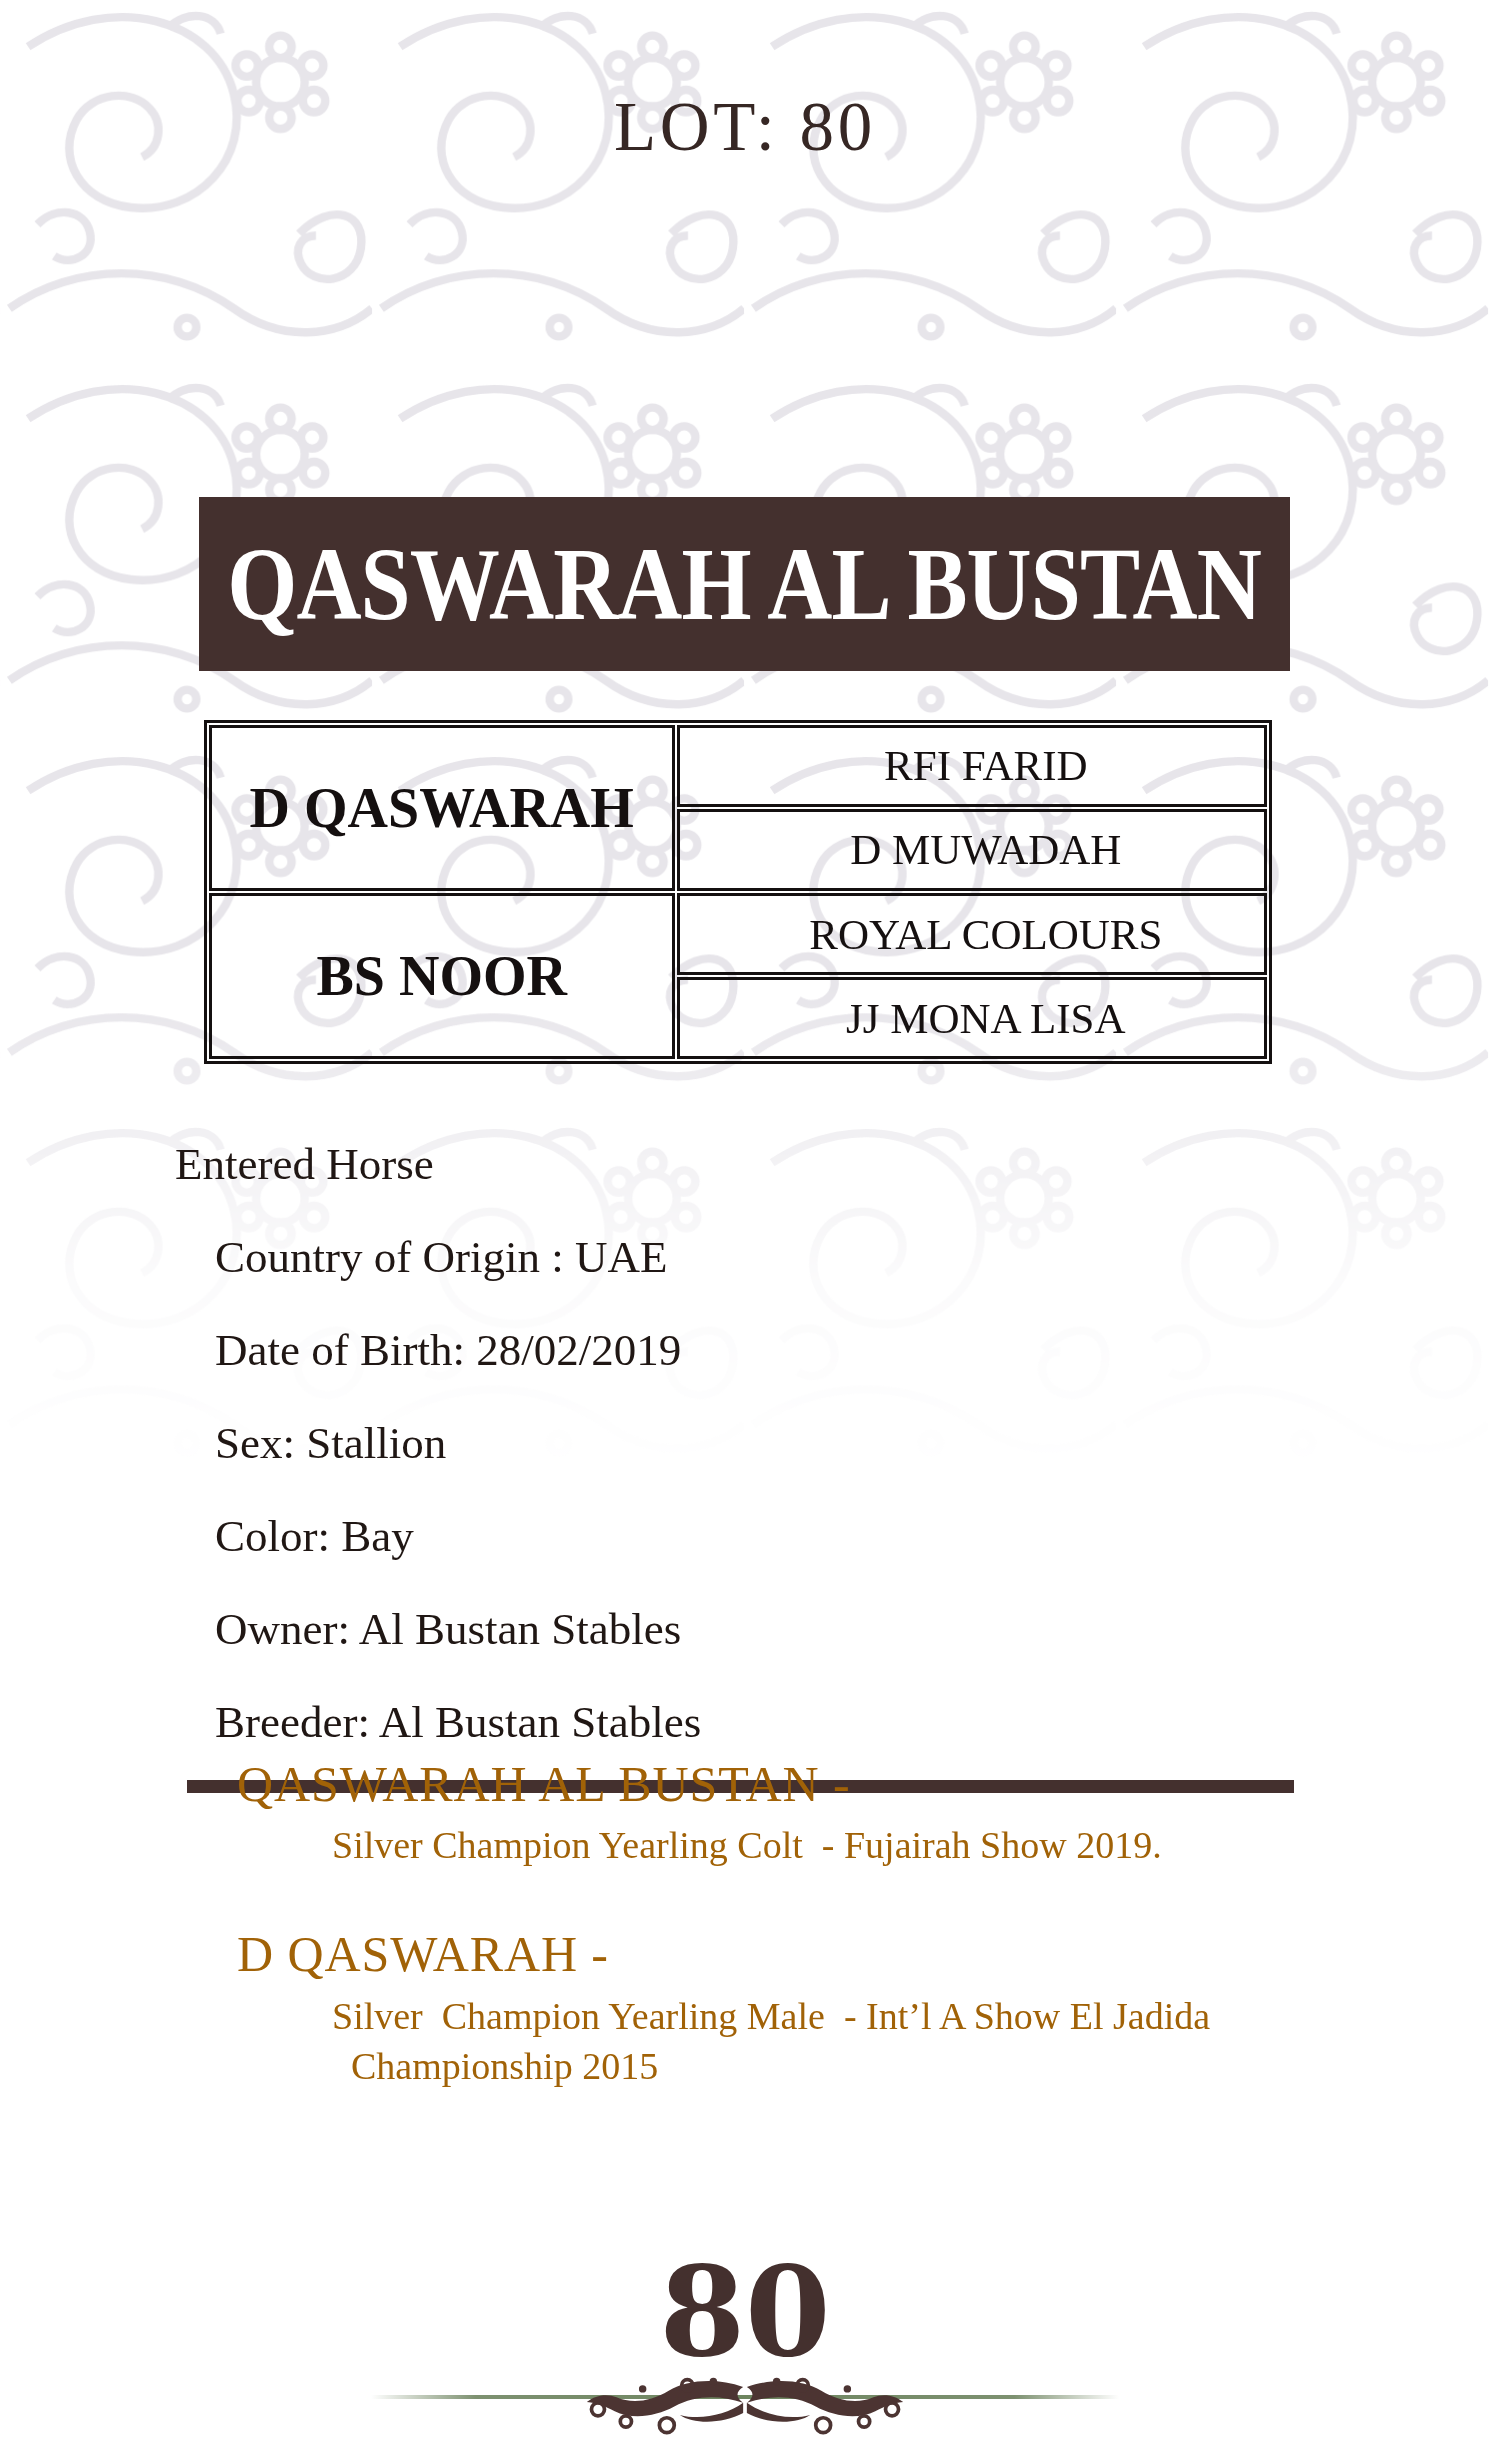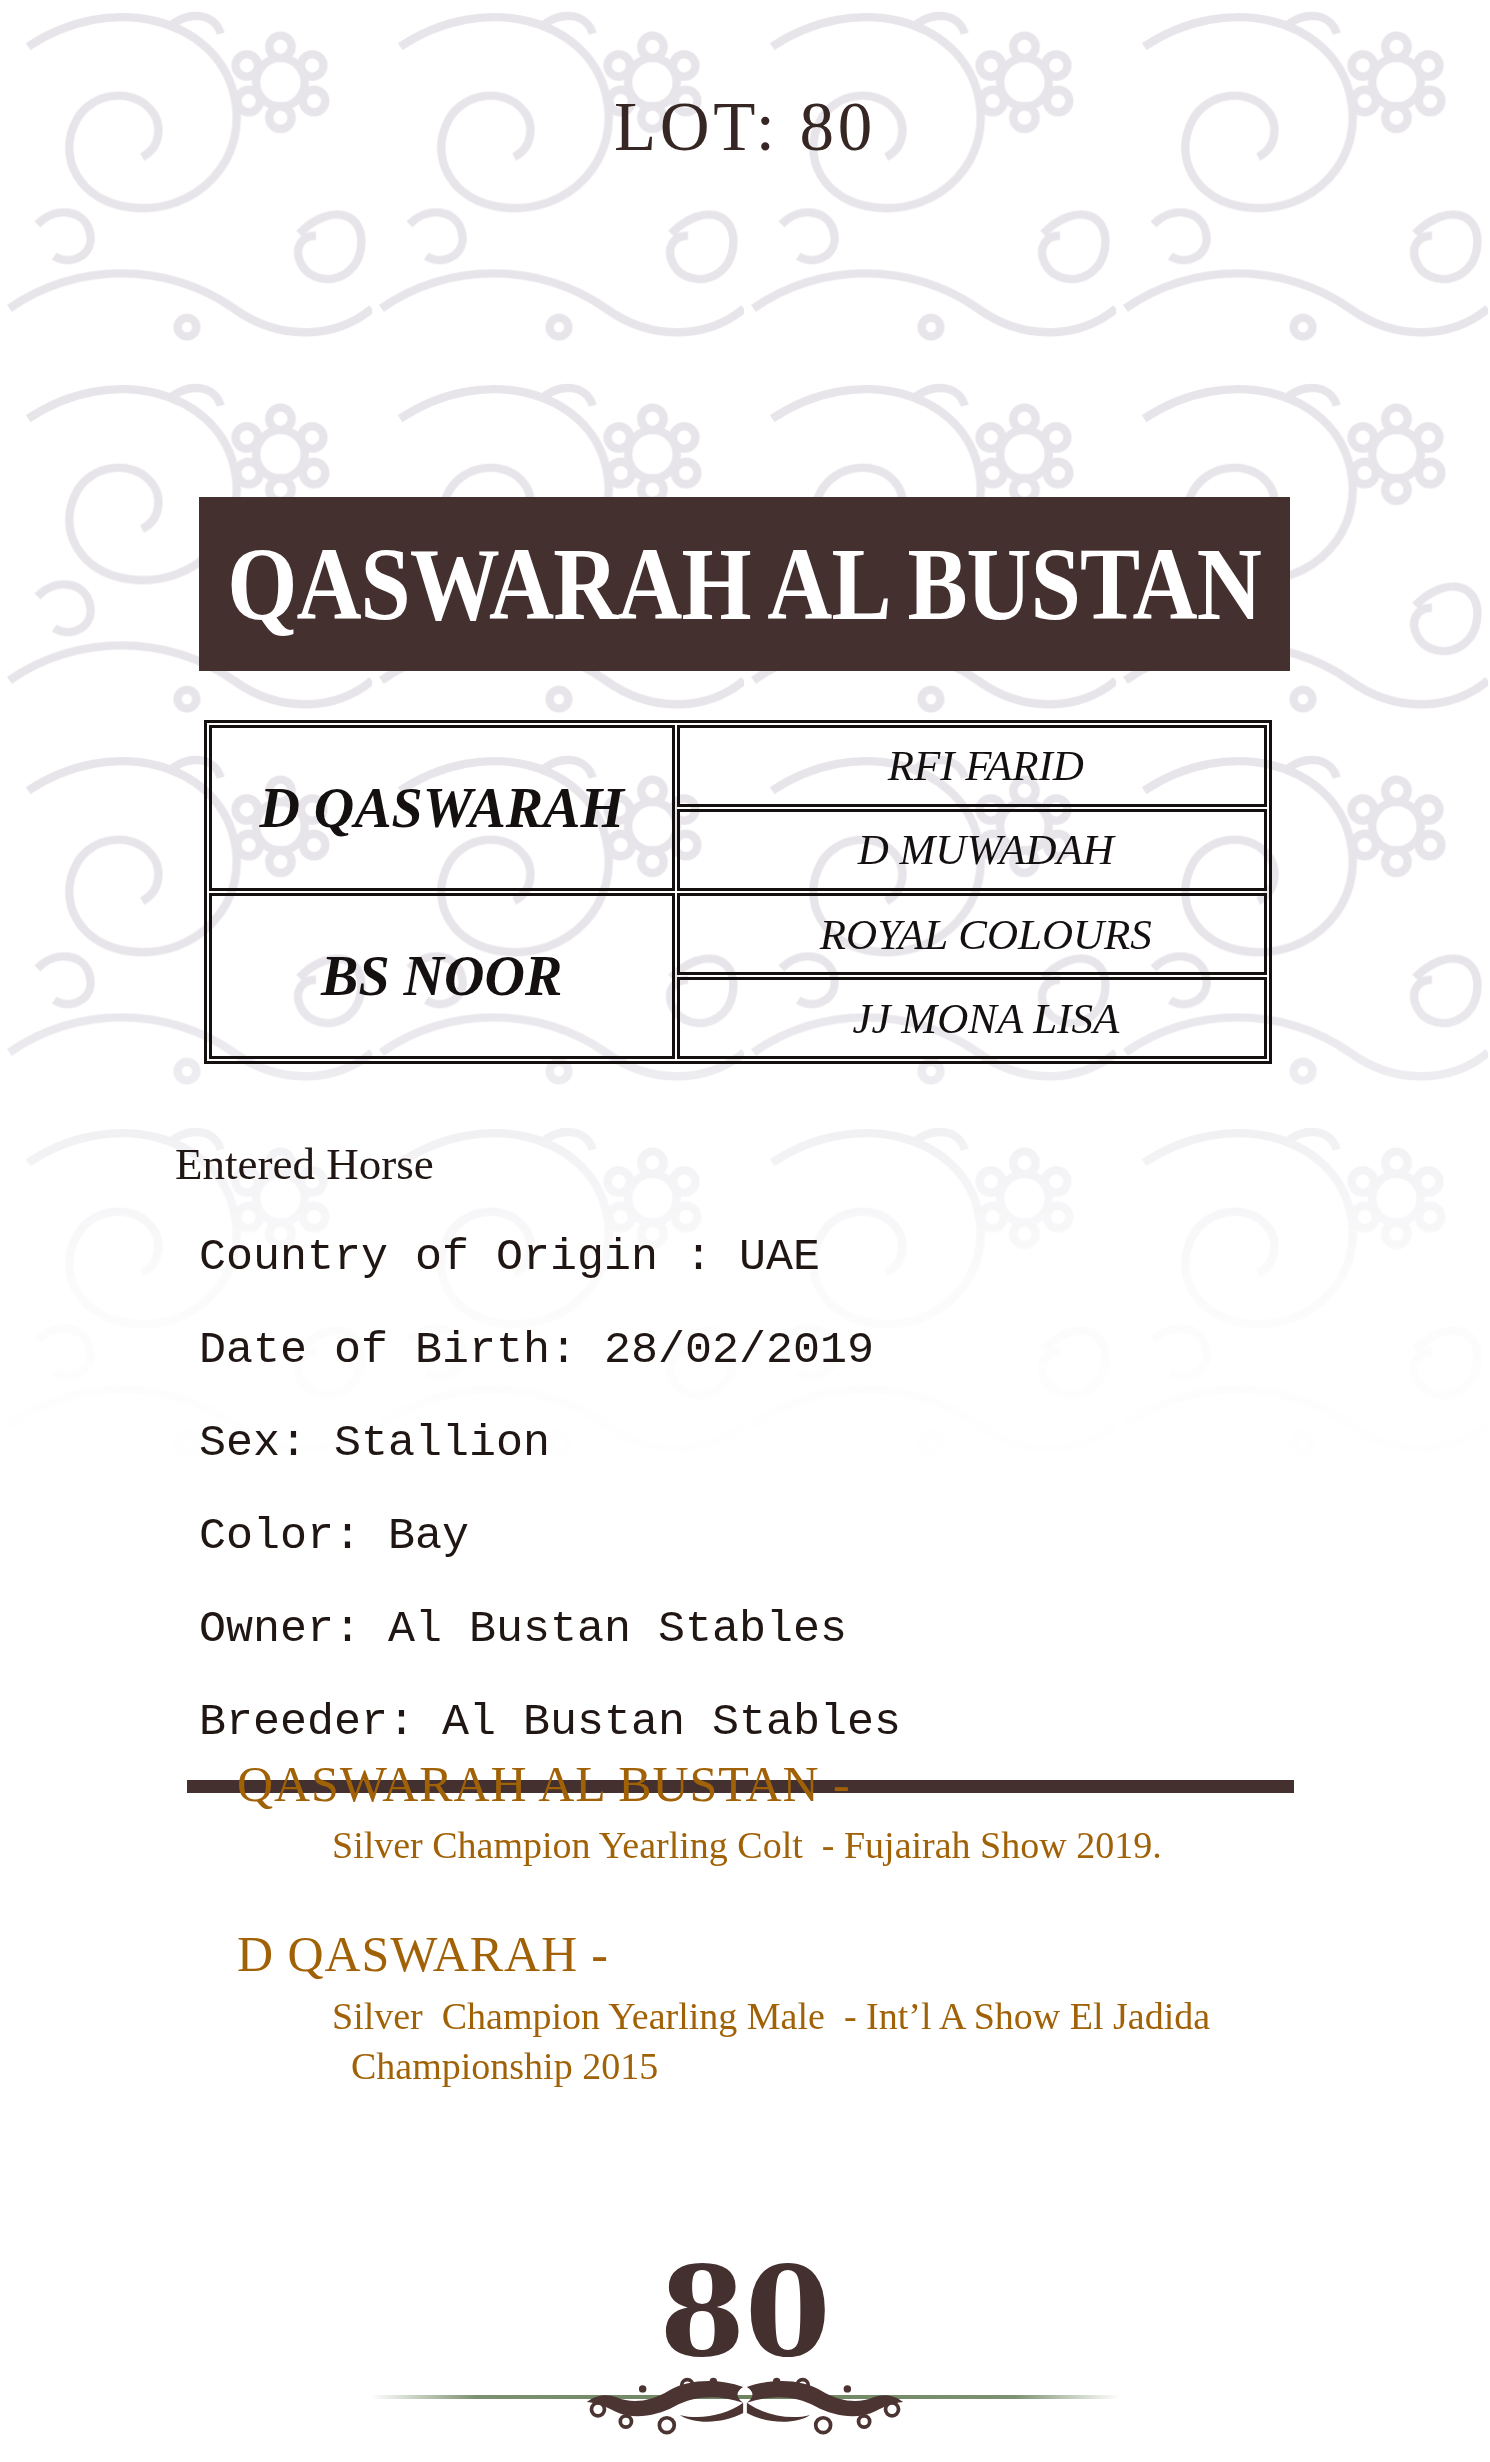--- a/index.html
+++ b/index.html
@@ -65,21 +65,21 @@
     top: 720px;
     width: 1068px;
     height: 344px;
     border: 3.7px solid #141010;
     box-sizing: border-box;
     display: flex;
     flex-direction: column;
     padding: 1.9px;
     gap: 1.9px;
   }
-  .ped-row { display: flex; flex: 1; gap: 2px; min-height: 0; font-style: italic; }
+  .ped-row { display: flex; flex: 1; gap: 2px; min-height: 0; }
   .parent-cell {
     width: 44%;
     border: 3.7px solid #141010;
     box-sizing: border-box;
     display: flex;
     align-items: center;
     justify-content: center;
     font-weight: bold;
     font-size: 56px;
     color: #151010;
@@ -100,21 +100,21 @@
   }
 
   .entered {
     position: absolute;
     left: 175px;
     top: 1118px;
     font-size: 45px;
     color: #201714;
     line-height: 93px;
   }
-  .entered .detail-line { margin-left: 24px; font-family: Liberation Mono, monospace; }
+  .entered .detail-line { margin-left: 40px; }
 
   .rule {
     position: absolute;
     left: 187px;
     top: 1780px;
     width: 1107px;
     height: 13px;
     background: #44302e;
   }
 

